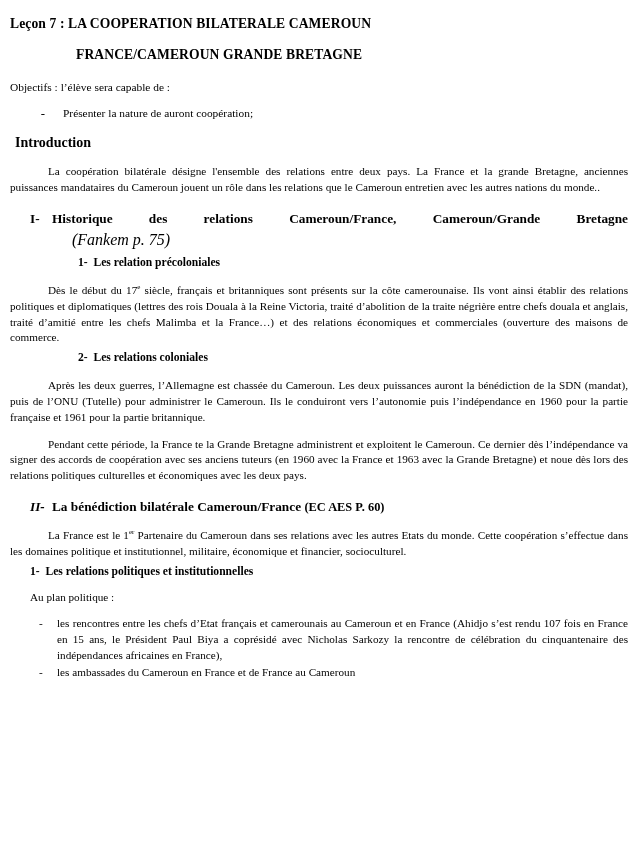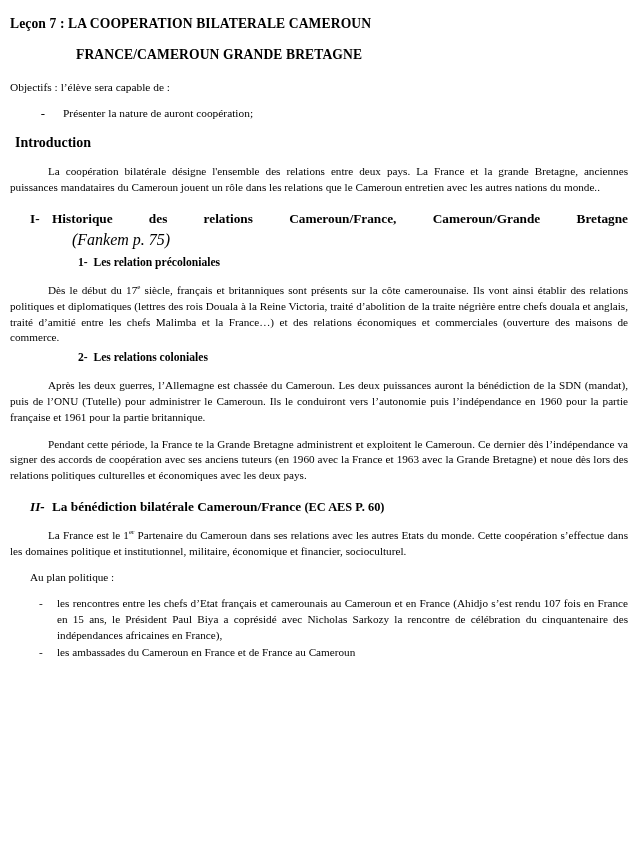--- a/index.html
+++ b/index.html
@@ -190,20 +190,23 @@
     <p class="para">Après les deux guerres, l’Allemagne est chassée du Cameroun. Les deux puissances auront la bénédiction de la SDN (mandat), puis de l’ONU (Tutelle) pour administrer le Cameroun. Ils le conduiront vers l’autonomie puis l’indépendance en 1960 pour la partie française et 1961 pour la partie britannique.</p>
     <p class="para">Pendant cette période, la France te la Grande Bretagne administrent et exploitent le Cameroun. Ce dernier dès l’indépendance va signer des accords de coopération avec ses anciens tuteurs (en 1960 avec la France et 1963 avec la Grande Bretagne) et noue dès lors des relations politiques culturelles et économiques avec les deux pays.</p>
 
     <div class="roman-head">
       <span class="num italic">II-</span>
       <span class="body"><span>La bénédiction bilatérale Cameroun/France</span> <span class="ref">(EC AES P. 60)</span></span>
     </div>
 
     <p class="para"><span>La France est le 1</span><sup>er</sup><span> Partenaire du Cameroun dans ses relations avec les autres Etats du monde. Cette coopération s’effectue dans les domaines politique et institutionnel, militaire, économique et financier, socioculturel.</span></p>
 
+    <div class="sub-head shallow">
+      <span>1-</span>&nbsp;&nbsp;<span>Les relations politiques et institutionnelles</span>
+    </div>
 
     <p class="plain">Au plan politique :</p>
 
     <ul class="dash-list2">
       <li>
         <span class="dash">-</span><span>les rencontres entre les chefs d’Etat français et camerounais au Cameroun et en France (Ahidjo s’est rendu 107 fois en France en 15 ans, le Président Paul Biya a coprésidé avec Nicholas Sarkozy la rencontre de célébration du cinquantenaire des indépendances africaines en France),</span>
       </li>
       <li>
         <span class="dash">-</span><span>les ambassades du Cameroun en France et de France au Cameroun</span>
       </li>

